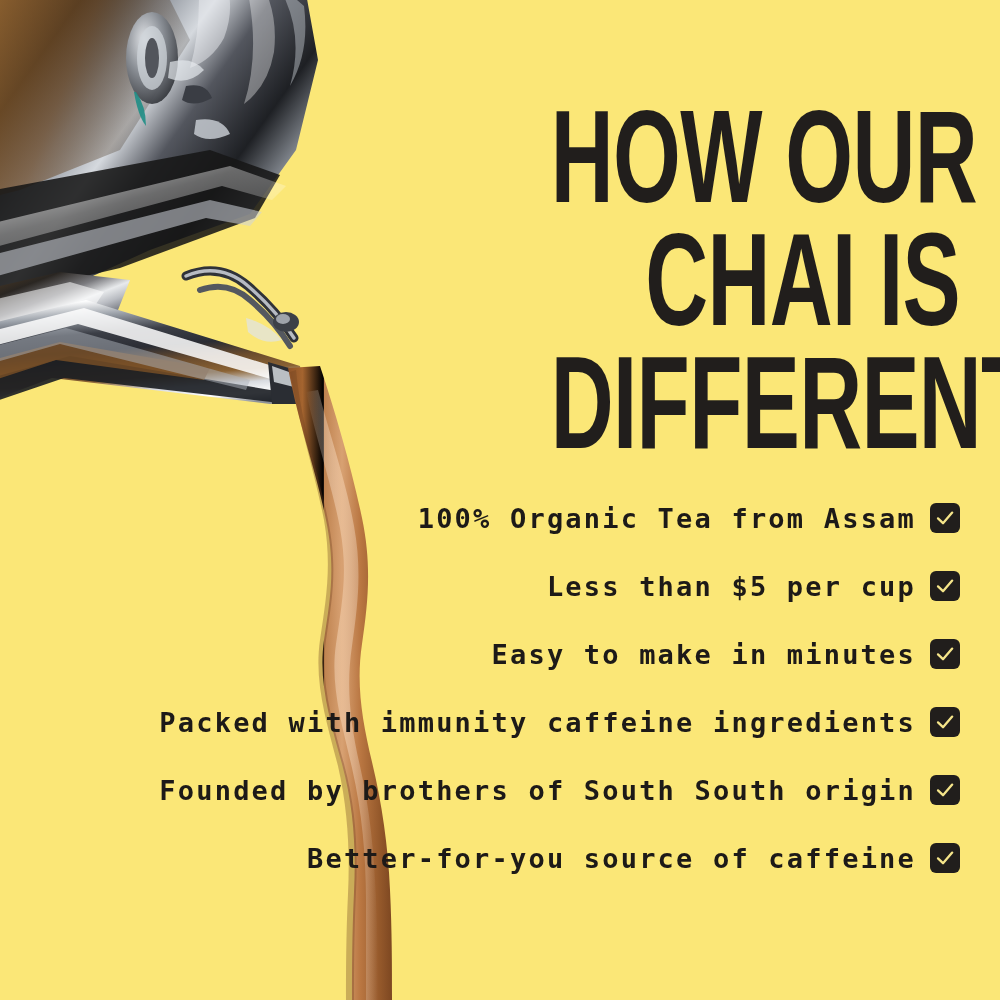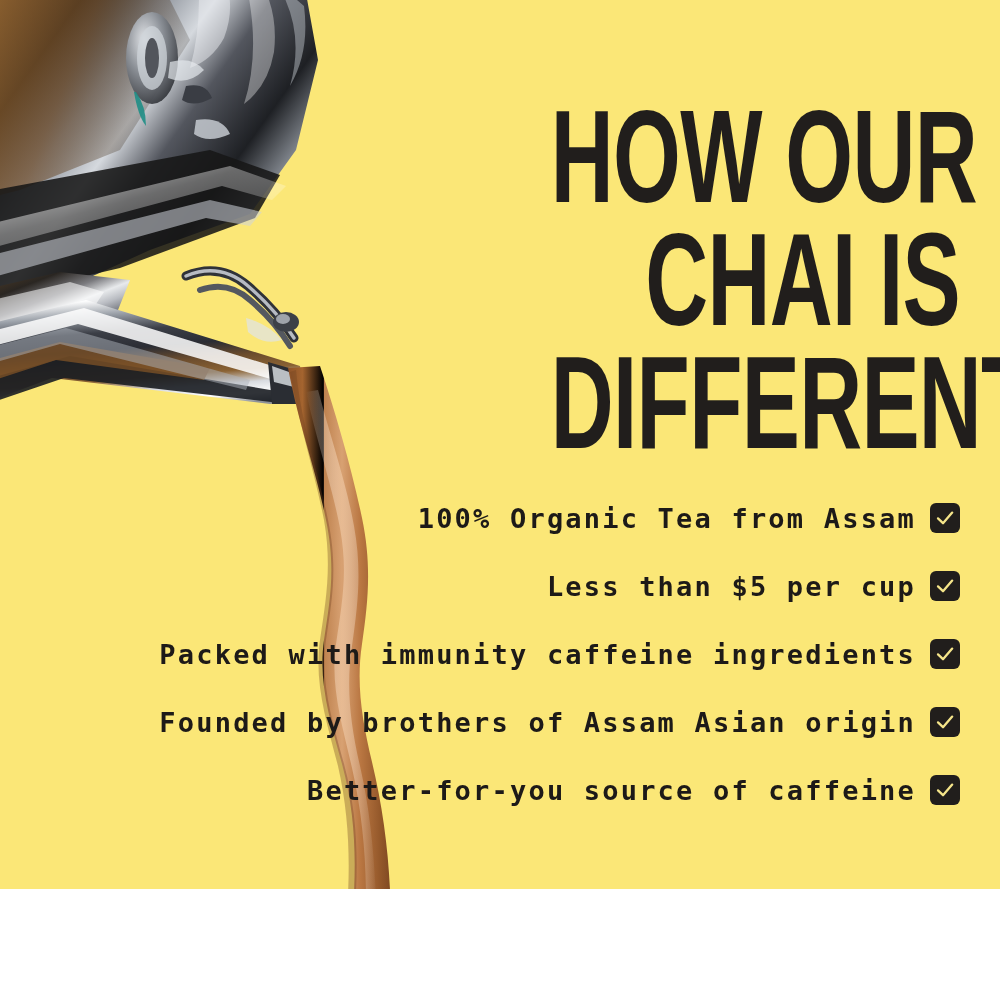--- a/index.html
+++ b/index.html
@@ -5,21 +5,21 @@
 <style>
   html, body {
     margin: 0;
     padding: 0;
     background: #ffffff;
   }
 
   #poster {
     position: relative;
     width: 1000px;
-    height: 889px;
+    height: 1000px;
     overflow: hidden;
     background: #fbe777;
     font-family: "Liberation Sans", "DejaVu Sans", sans-serif;
   }
 
   
   .bg {
     position: absolute;
     inset: 0;
     background: #fbe777;
@@ -298,32 +298,40 @@
 
     <div class="check-row">
       <span class="check-label">Less than $5 per cup</span>
       <span class="checkbox">
         <svg viewBox="0 0 22 22">
           <path d="M 4 11.4 L 9 16.2 L 18.2 5.6" fill="none" stroke="#f5e58a" stroke-width="2.3" stroke-linecap="round" stroke-linejoin="round"></path>
         </svg>
       </span>
     </div>
 
+    <div class="check-row">
+      <span class="check-label">Easy to make in minutes</span>
+      <span class="checkbox">
+        <svg viewBox="0 0 22 22">
+          <path d="M 4 11.4 L 9 16.2 L 18.2 5.6" fill="none" stroke="#f5e58a" stroke-width="2.3" stroke-linecap="round" stroke-linejoin="round"></path>
+        </svg>
+      </span>
+    </div>
 
     <div class="check-row">
       <span class="check-label">Packed with immunity caffeine ingredients</span>
       <span class="checkbox">
         <svg viewBox="0 0 22 22">
           <path d="M 4 11.4 L 9 16.2 L 18.2 5.6" fill="none" stroke="#f5e58a" stroke-width="2.3" stroke-linecap="round" stroke-linejoin="round"></path>
         </svg>
       </span>
     </div>
 
     <div class="check-row">
-      <span class="check-label">Founded by brothers of Assam Asian origin</span>
+      <span class="check-label">Founded by brothers of South South origin</span>
       <span class="checkbox">
         <svg viewBox="0 0 22 22">
           <path d="M 4 11.4 L 9 16.2 L 18.2 5.6" fill="none" stroke="#f5e58a" stroke-width="2.3" stroke-linecap="round" stroke-linejoin="round"></path>
         </svg>
       </span>
     </div>
 
     <div class="check-row">
       <span class="check-label">Better-for-you source of caffeine</span>
       <span class="checkbox">

